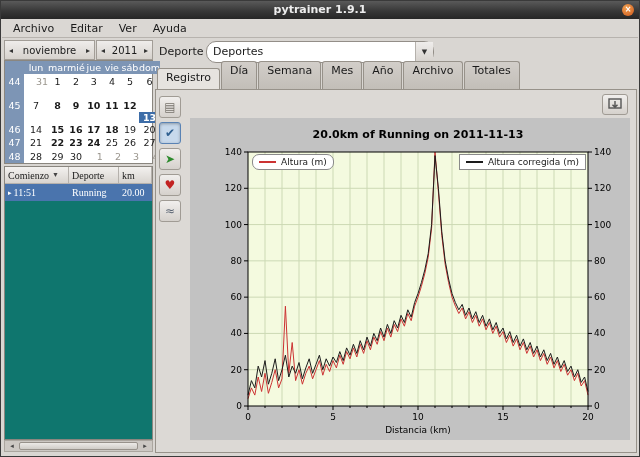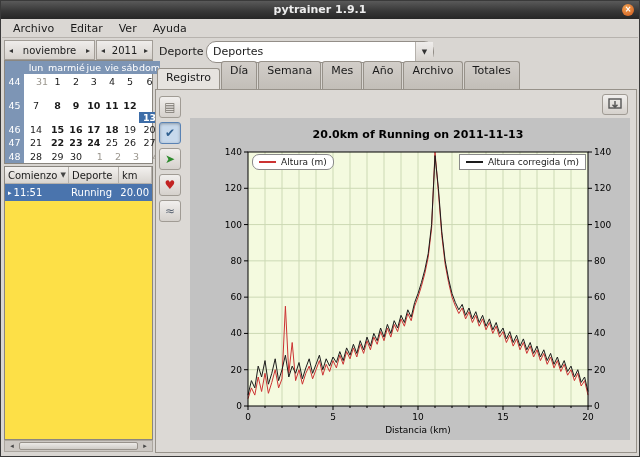--- a/index.html
+++ b/index.html
@@ -34,21 +34,21 @@
     border:1px solid #8a867f; background:#fff; display:grid;
     grid-template-columns:19px repeat(7,1fr); grid-template-rows:repeat(6,1fr);
     font-size:9.5px; }
   .cal-head, .cal-week { background:#7d95b5; color:#fff; display:flex; align-items:center; justify-content:center; }
   .cal-day { display:flex; align-items:center; justify-content:center; color:#1a1a1a; }
   .cal-day.o { color:#9b968e;margin-left:12px; }
   .cal-day.b { font-weight:bold; }
   .cal-day.s { background:#3d6da8; color:#fff; font-weight:bold;margin-top:24px; }
 
   .activity-table { position:absolute; top:126px; left:0; right:0; bottom:12px;
-    border:1px solid #8a867f; background:#fde047; overflow:hidden; font-size:10px; }
+    border:1px solid #8a867f; background:#0f766e; overflow:hidden; font-size:10px;font-family:Liberation Serif, serif; }
   .at-header { display:flex; height:17px; }
   .at-h { border-right:1px solid #b5b1ac; border-bottom:1px solid #b5b1ac;
     background:linear-gradient(#f3f1ef,#d8d4cf); padding:1px 3px;
     display:flex; align-items:center; gap:3px; white-space:nowrap; }
   .at-h .sort { font-size:7px; color:#444; }
   .col-0 { width:64px; } .col-1 { width:50px; } .col-2 { flex:1; }
   .at-row { display:flex; height:17px; }
   .at-row.selected { background:#4a74ad; color:#fff; }
   .at-c { padding:1px 3px; display:flex; align-items:center; white-space:nowrap; }
   .expander { font-size:7px; margin-right:2px; }

